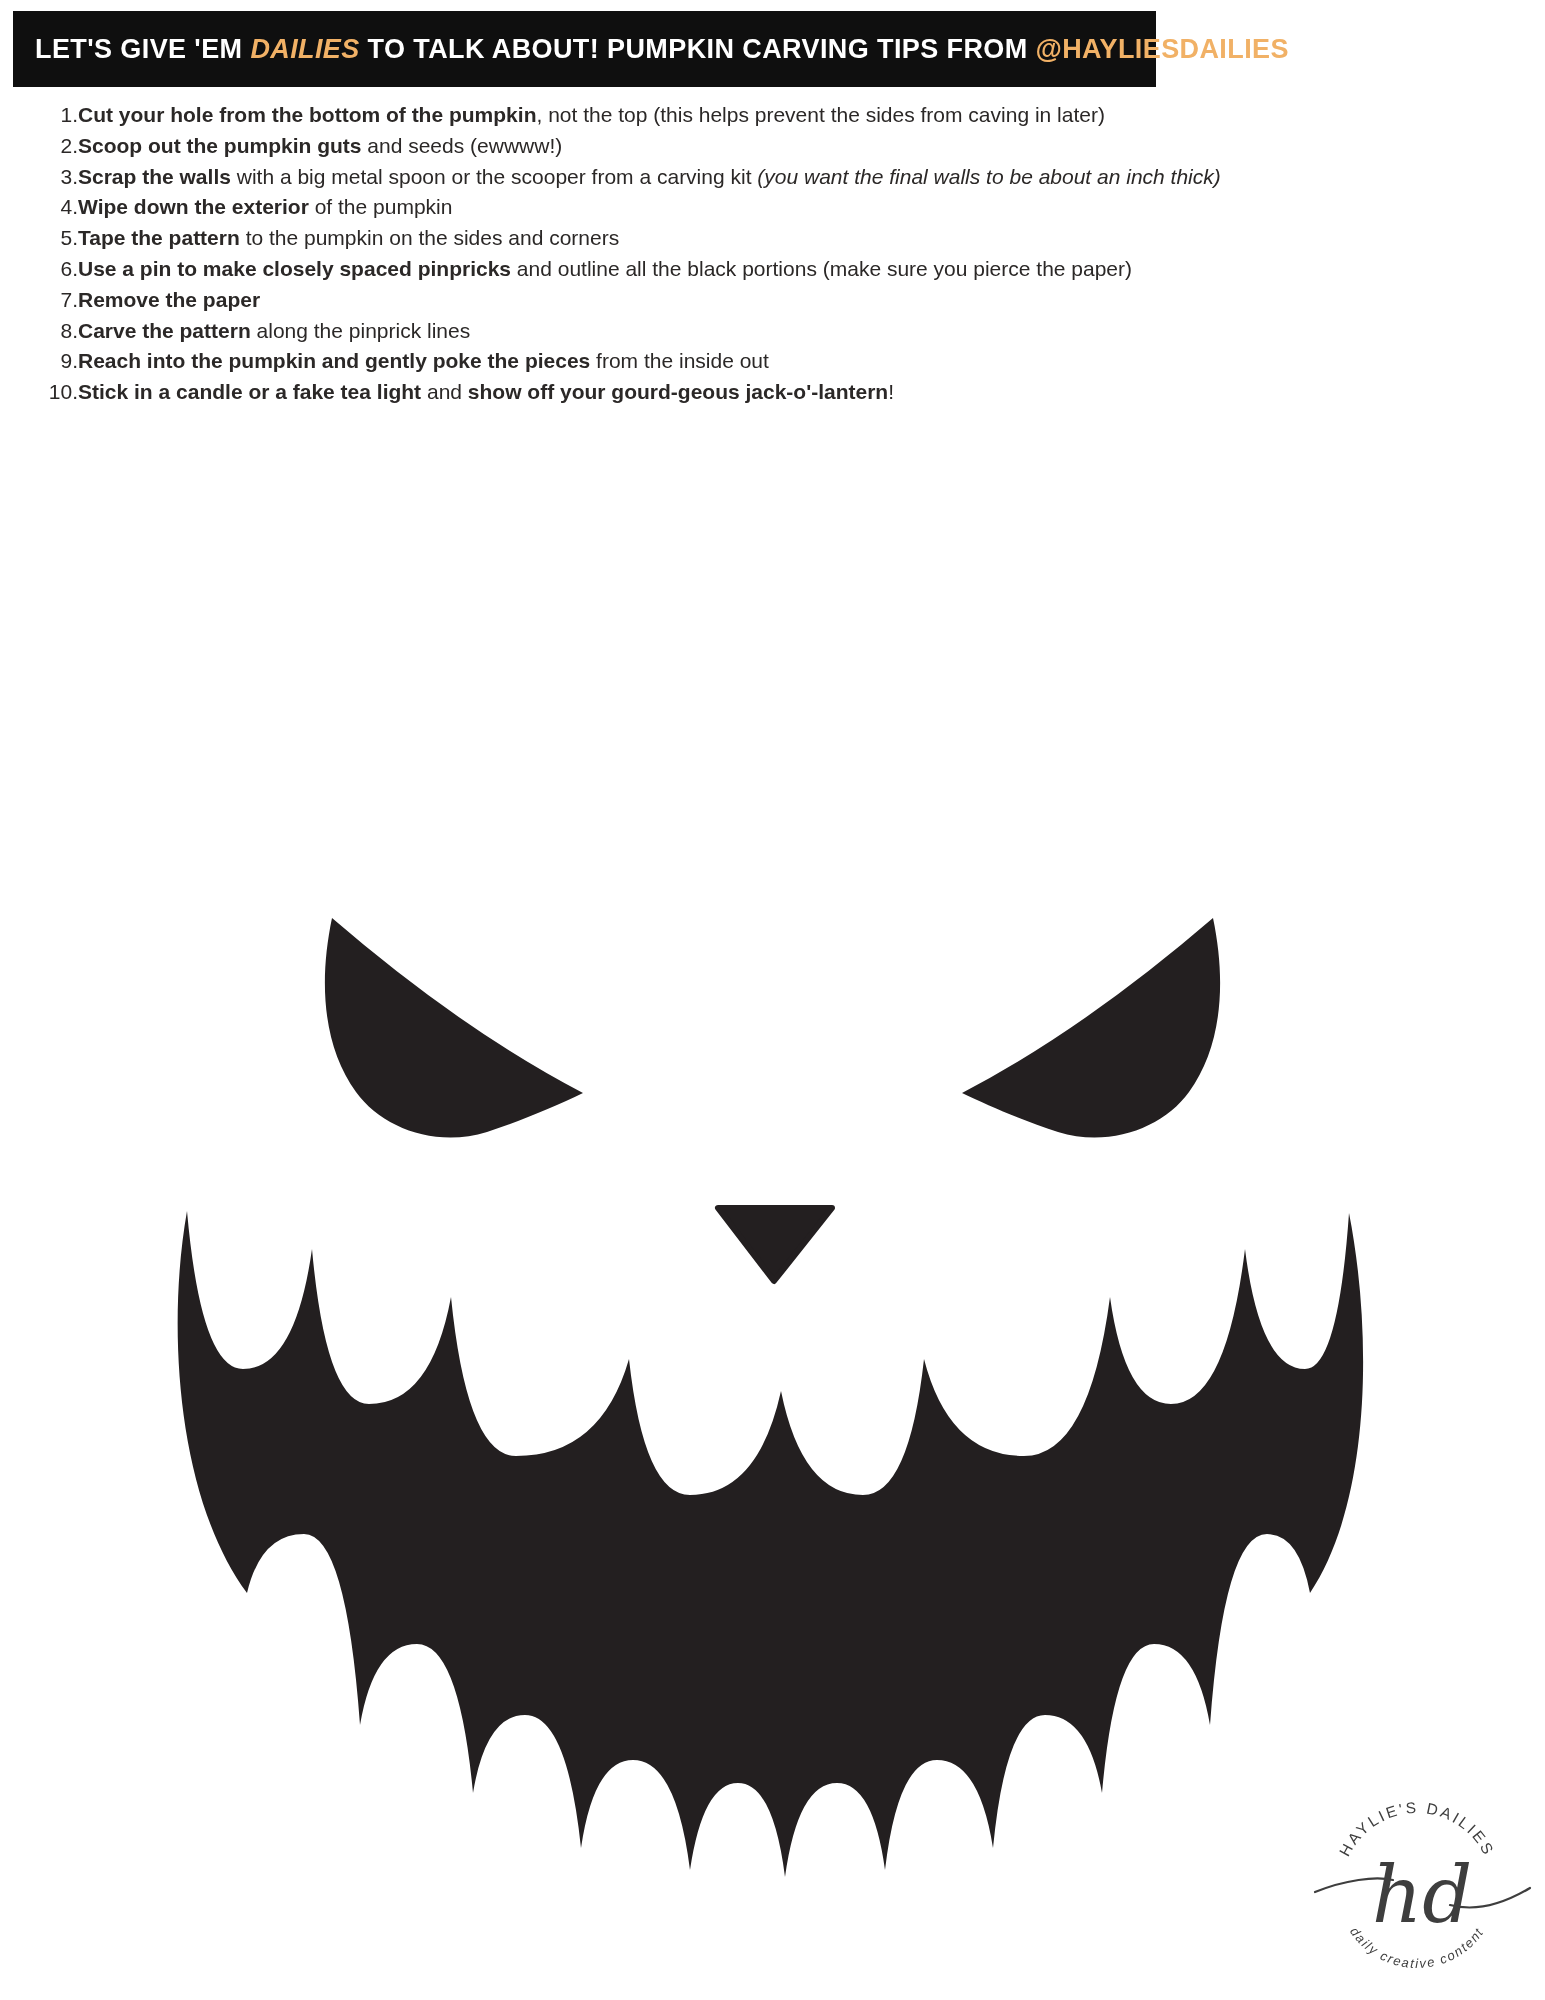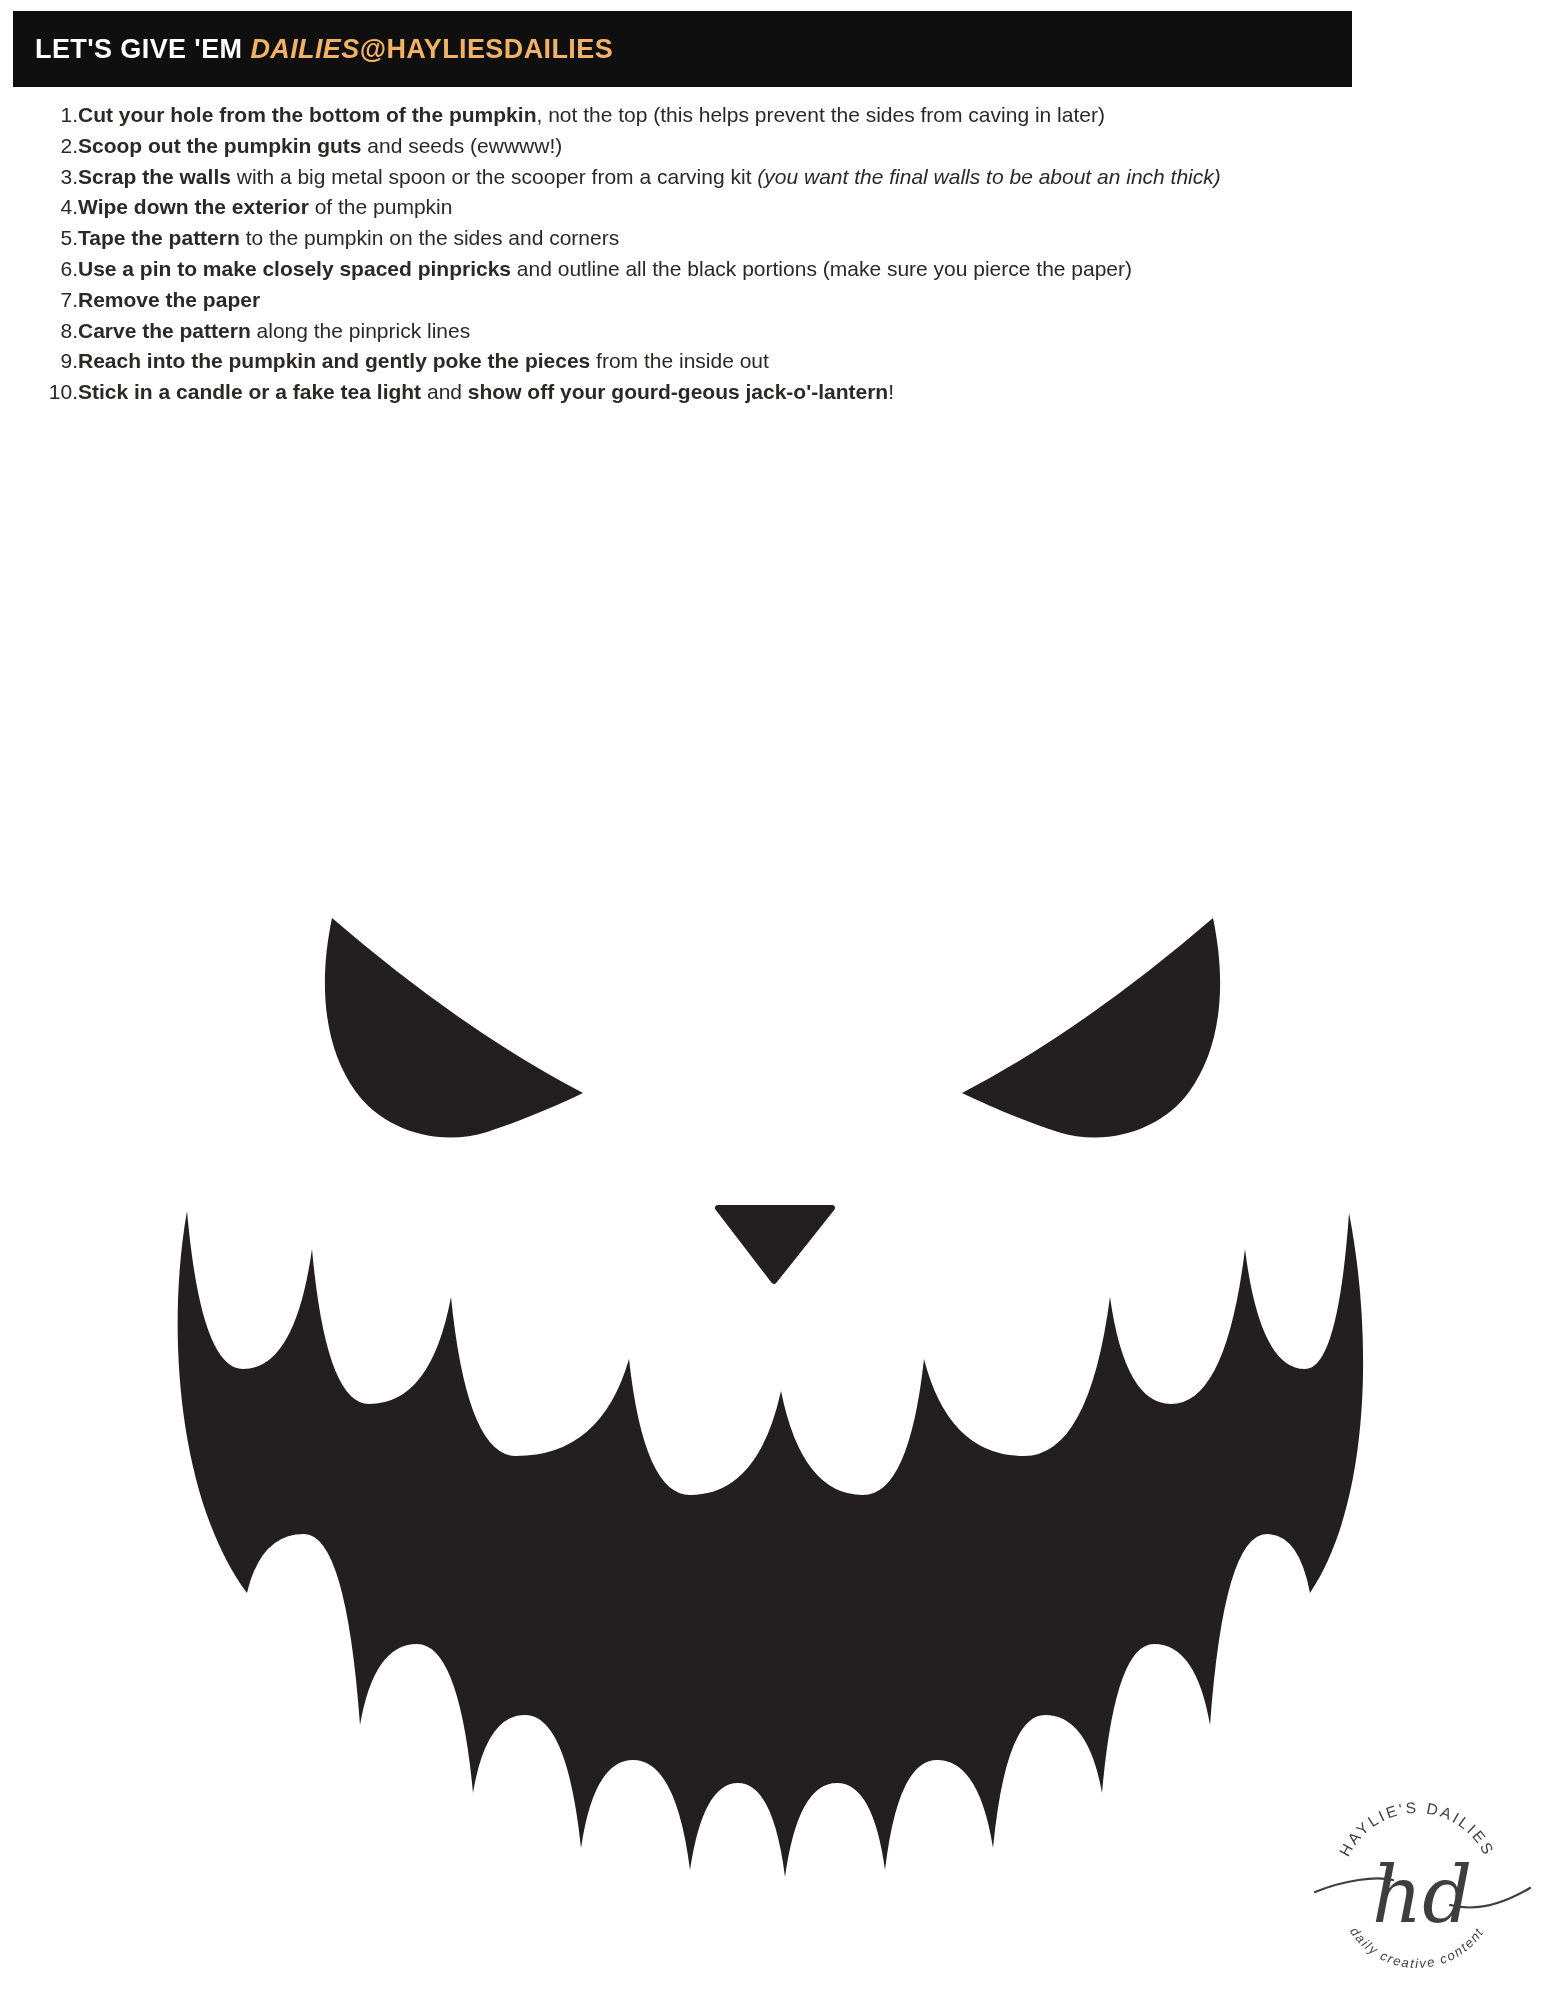--- a/index.html
+++ b/index.html
@@ -5,21 +5,21 @@
   :root{
     --banner-bg:#0f0f0f; --accent:#f1b166; --ink:#231f20;
     --text:#2b2827; --logo-ink:#3e3e3e; --page-bg:#ffffff;
   }
   html,body{margin:0;padding:0}
   body{
     width:1545px;height:2000px;background:var(--page-bg);
     font-family:"Liberation Sans",sans-serif;position:relative;overflow:hidden;
   }
   .banner{
-    position:absolute;left:13px;top:11px;width:1339px;height:76px;
+    position:absolute;left:13px;top:11px;width:1143px;height:76px;
     background:var(--banner-bg);display:flex;align-items:center;
     padding-left:22px;box-sizing:border-box;white-space:pre;
     font-weight:700;font-size:27px;letter-spacing:.4px;color:#ffffff;
   }
   .banner .accent{color:var(--accent)}
   .banner .italic{font-style:italic}
   .tips{
     position:absolute;left:0;top:100px;margin:0;padding:0;list-style:none;
     font-size:21px;line-height:30.8px;color:var(--text);white-space:pre;
   }
@@ -44,21 +44,21 @@
   }
   .logo .mono{
     font-family:"DejaVu Serif",serif;font-style:italic;font-size:78px;
     fill:var(--logo-ink);
   }
   .logo .flourish{fill:none;stroke:var(--logo-ink);stroke-width:2.2;stroke-linecap:round}
 </style>
 </head>
 <body>
 
-<header class="banner" id="banner"><span>LET'S GIVE 'EM </span><span class="accent italic">DAILIES</span><span class="accent">@HAYLIESDAILIES</span></header>
+<header class="banner" id="banner"><span>LET'S GIVE 'EM </span><span class="accent italic">DAILIES</span><span> TO TALK ABOUT! PUMPKIN CARVING TIPS FROM </span><span class="accent">@HAYLIESDAILIES</span></header>
 
 <ol class="tips" id="tips"><li><span class="num">1.</span><span><span class="u">Cut your hole from the bottom of the pumpkin</span><span>, not the top (this helps prevent the sides from caving in later)</span></span></li><li><span class="num">2.</span><span><span class="u">Scoop out the pumpkin guts</span><span> and seeds (ewwww!)</span></span></li><li><span class="num">3.</span><span><span class="u">Scrap the walls </span><span>with a big metal spoon or the scooper from a carving kit </span><span class="it">(you want the final walls to be about an inch thick)</span></span></li><li><span class="num">4.</span><span><span class="u">Wipe down the exterior</span><span> of the pumpkin</span></span></li><li><span class="num">5.</span><span><span class="u">Tape the pattern</span><span> to the pumpkin on the sides and corners</span></span></li><li><span class="num">6.</span><span><span class="u">Use a pin to make closely spaced pinpricks</span><span> and outline all the black portions (make sure you pierce the paper)</span></span></li><li><span class="num">7.</span><span><span class="u">Remove the paper</span></span></li><li><span class="num">8.</span><span><span class="u">Carve the pattern</span><span> along the pinprick lines</span></span></li><li><span class="num">9.</span><span><span class="u">Reach into the pumpkin and gently poke the pieces</span><span> from the inside out</span></span></li><li><span class="num">10.</span><span><span class="u">Stick in a candle or a fake tea light</span><span> and </span><span class="u">show off your gourd-geous jack-o'-lantern</span><span>!</span></span></li></ol>
 
 <svg class="face" viewBox="0 0 1545 2000" aria-hidden="true">
   <path d="M 332 918
        C 318 985 324 1048 356 1092
        C 382 1128 436 1148 487 1132
        C 521 1121 556 1106 583 1093
        Q 462 1030 332 918 Z"></path>
   <path d="M 1213 918

